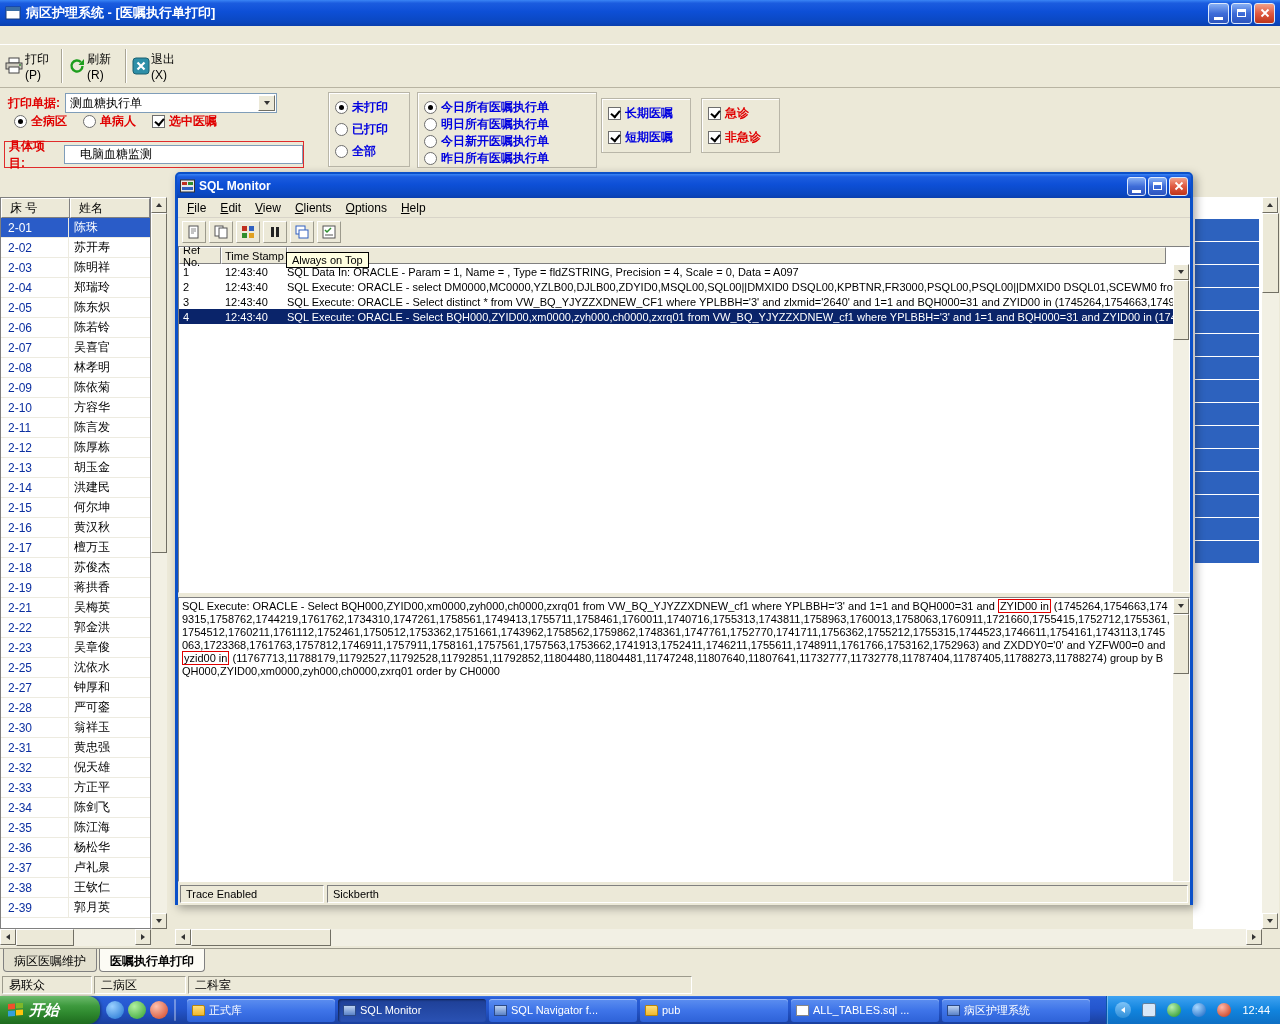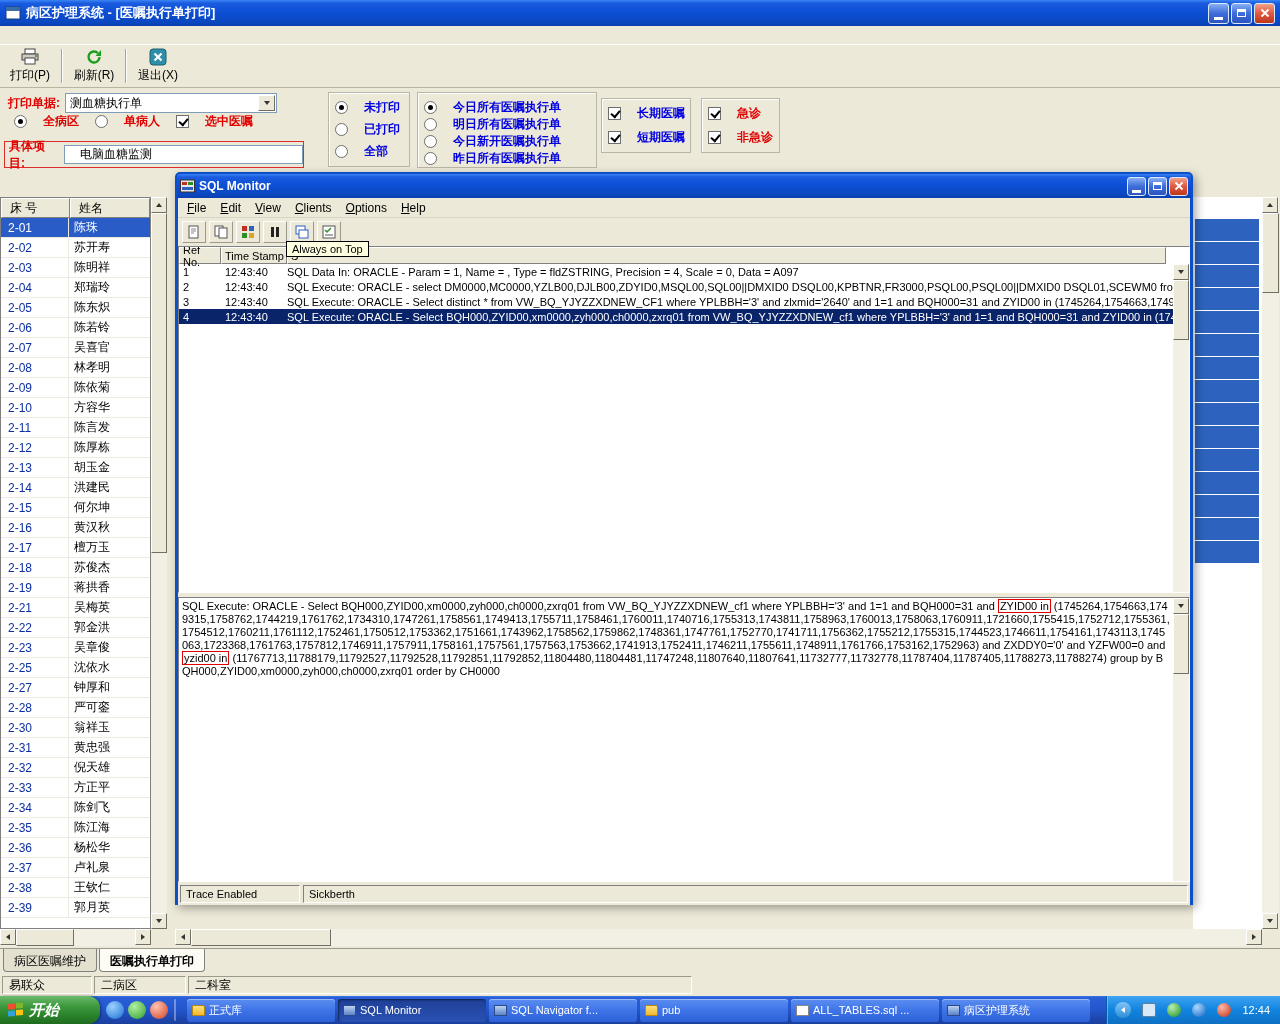--- a/index.html
+++ b/index.html
@@ -13,40 +13,40 @@
 .tb-btns{margin-left:auto;display:flex;gap:2px;align-items:center;}
 .tb-btn{width:21px;height:21px;border:1px solid #DCE9FC;border-radius:3px;display:flex;align-items:center;justify-content:center;
  background:linear-gradient(180deg,#86AFF4 0%,#3E6CD8 50%,#2C54BE 100%);}
 .tb-btn.close{background:linear-gradient(180deg,#F3A188 0%,#DF5941 50%,#BE3519 100%);}
 .glyph-min{width:9px;height:3px;background:#fff;margin-top:10px;}
 .glyph-restore{width:9px;height:8px;border:1px solid #fff;border-top-width:3px;}
 
 
 .app-toolbar{position:absolute;left:0;top:44px;width:100%;height:44px;display:flex;align-items:center;padding-left:4px;
  border-top:1px solid #fff;border-bottom:1px solid #B8B4A2;}
-.tool-btn{width:52px;height:42px;display:flex;flex-direction:column;align-items:center;justify-content:center;gap:1px;font-size:12px;background:transparent;}
+.tool-btn{width:52px;height:42px;display:flex;flex-direction:row;align-items:center;justify-content:center;gap:1px;font-size:12px;background:transparent;}
 .tool-sep{width:2px;height:34px;border-left:1px solid #A9A595;border-right:1px solid #fff;margin:0 5px;}
 
 
 .filter-panel{position:absolute;left:0;top:88px;width:1280px;height:84px;}
 .red-lbl{color:#E00000;font-weight:bold;}
 .blue-lbl{color:#0000E0;font-weight:bold;}
 .doc-row{position:absolute;left:8px;top:5px;display:flex;align-items:center;gap:5px;}
 .combo{width:212px;height:20px;background:#fff;border:1px solid #7F9DB9;display:flex;align-items:center;}
 .combo-val{padding-left:4px;flex:1;white-space:nowrap;}
 .combo-arrow{width:17px;height:16px;margin-right:1px;background:#ECE9D8;border:1px solid;border-color:#fff #716F64 #716F64 #fff;display:flex;align-items:center;justify-content:center;}
 .scope-row{position:absolute;left:14px;top:25px;display:flex;gap:16px;align-items:center;}
 .item-row{position:absolute;left:4px;top:53px;width:300px;height:27px;border:1px solid #E02B2B;display:flex;align-items:center;padding-left:4px;gap:4px;background:#ECE9D8;}
 .text-input{width:244px;height:19px;background:#fff;border:1px solid #7F9DB9;display:flex;align-items:center;padding-left:15px;}
 .grp{position:absolute;border:1px solid #B9B6A8;box-shadow:inset 1px 1px 0 #fff;display:flex;flex-direction:column;justify-content:space-between;padding:6px 6px;}
 .grp-status{left:328px;top:4px;width:82px;height:75px;}
 .grp-day{left:417px;top:4px;width:180px;height:76px;}
 .grp-type{left:601px;top:10px;width:90px;height:55px;}
 .grp-urgent{left:701px;top:10px;width:79px;height:55px;}
-.radio-item,.check-item{display:flex;align-items:center;gap:16px;white-space:nowrap;}
+.radio-item,.check-item{display:flex;align-items:center;gap:4px;white-space:nowrap;}
 .rad{position:relative;width:13px;height:13px;border-radius:50%;background:#fff;border:1px solid #6E6E6E;flex-shrink:0;}
 .rad.on::after{content:"";position:absolute;left:3px;top:3px;width:5px;height:5px;border-radius:50%;background:#000;}
 .cb{position:relative;width:13px;height:13px;background:#fff;border:1px solid #6E6E6E;flex-shrink:0;}
 .cb.on::after{content:"";position:absolute;left:2px;top:2px;width:7px;height:4px;border-left:2px solid #000;border-bottom:2px solid #000;transform:rotate(-50deg);}
 
 
 .bed-list{position:absolute;left:0;top:197px;width:151px;height:732px;background:#fff;border:1px solid #808080;overflow:hidden;}
 .bed-header{display:flex;height:20px;}
 .bh{background:#ECE9D8;border:1px solid;border-color:#fff #808080 #808080 #fff;display:flex;align-items:center;padding-left:8px;}
 .bh.c1{width:69px;}
@@ -103,28 +103,28 @@
 .c-s{flex:1;}
 .sql-rows{margin-right:16px;}
 .sql-row{display:flex;height:15px;align-items:center;font-size:11px;white-space:nowrap;}
 .sr-ref{width:42px;padding-left:4px;flex-shrink:0;}
 .sr-time{width:66px;padding-left:4px;flex-shrink:0;}
 .sr-text{flex:1;overflow:hidden;}
 .sql-row.sel{background:#0A246A;color:#fff;}
 .in-vsb{position:absolute;right:0;top:17px;bottom:0;width:16px;background:#F2F0E4;}
 .in-vsb2{position:absolute;right:0;top:0;bottom:0;width:16px;background:#F2F0E4;}
 .in-vsb .sb-thumb,.in-vsb2 .sb-thumb{left:0;right:0;top:16px;height:60px;}
-.tooltip{position:absolute;left:108px;top:66px;background:#FFFFE1;border:1px solid #000;font-size:11px;padding:1px 5px;z-index:6;}
+.tooltip{position:absolute;left:108px;top:77px;background:#FFFFE1;border:1px solid #000;font-size:11px;padding:1px 5px;z-index:6;}
 .sql-splitter{position:absolute;left:0;top:418px;width:1012px;height:4px;background:#ECE9D8;}
 .sql-detail{position:absolute;left:0;top:422px;width:1012px;height:285px;background:#fff;border:1px solid;border-color:#808080 #fff #fff #808080;}
 .detail-text{position:absolute;left:3px;top:2px;right:19px;font-size:11px;line-height:13px;word-break:break-all;}
 .redbox{border:1px solid #E00000;padding:0 1px;}
 .sql-status{position:absolute;left:0;top:707px;width:1012px;height:23px;display:flex;gap:3px;align-items:center;padding:2px;background:#ECE9D8;}
 .sql-sp{border:1px solid;border-color:#808080 #fff #fff #808080;height:18px;display:flex;align-items:center;padding-left:5px;font-size:11px;background:#ECE9D8;}
-.sql-sp1{width:120px;}
+.sql-sp1{width:144px;}
 .sql-sp2{flex:1;}
 
 
 .tab-strip{position:absolute;left:0;top:948px;width:100%;height:26px;display:flex;gap:2px;padding-left:3px;border-top:1px solid #9C9A8C;background:#ECE9D8;}
 .tab{padding:4px 10px 0;height:23px;border:1px solid #808080;border-top:none;border-radius:0 0 4px 4px;background:#E3E0CF;}
 .tab.active{background:#FCFBF4;font-weight:bold;}
 .app-status{position:absolute;left:0;top:974px;width:100%;height:22px;display:flex;gap:2px;padding:2px;background:#ECE9D8;}
 .sp{border:1px solid;border-color:#9C9A8C #fff #fff #9C9A8C;display:flex;align-items:center;padding-left:6px;background:#ECE9D8;}
 .sp.w1{width:90px;}
 .sp.w2{width:92px;}

